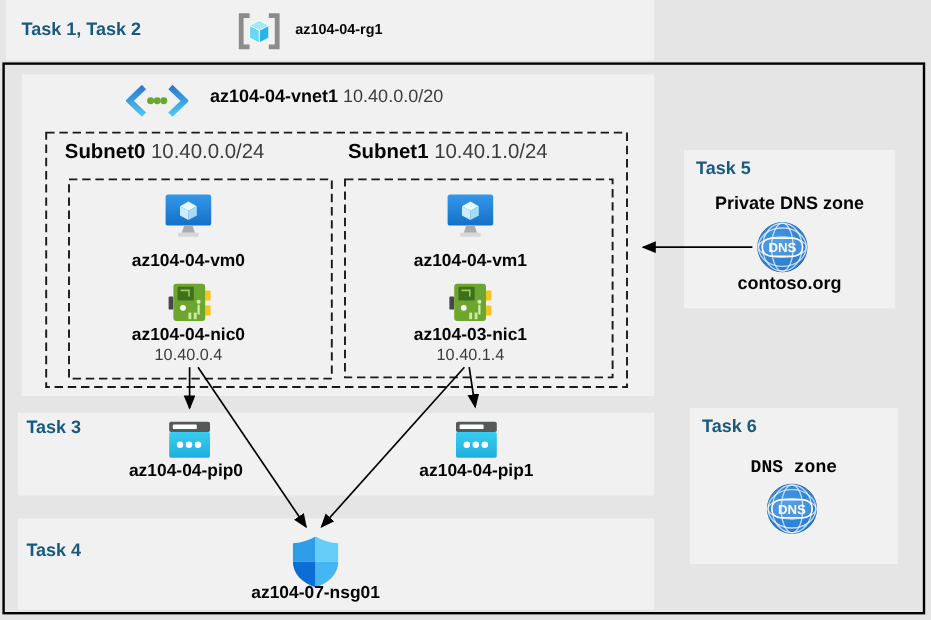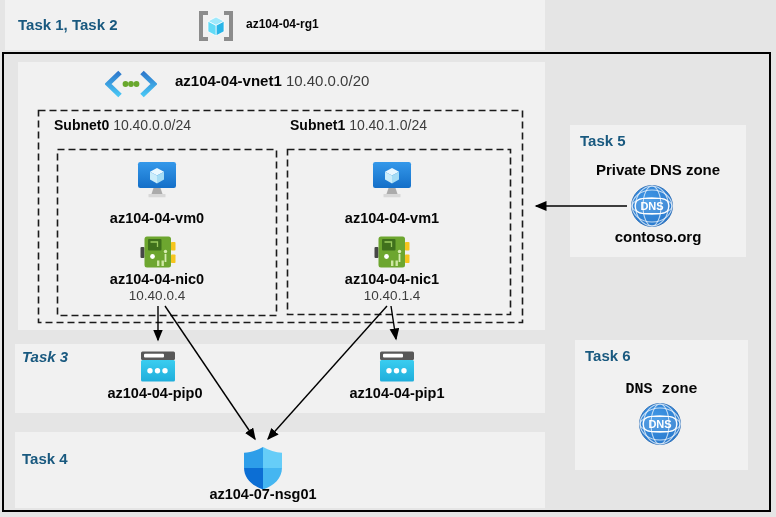--- a/index.html
+++ b/index.html
@@ -1,21 +1,21 @@
 <!DOCTYPE html>
 <html><head>
 <meta charset="utf-8">
 <style>
   html,body{margin:0;padding:0;background:#ffffff;}
   .canvas{position:relative;width:776px;height:517px;background:#e5e5e5;
           font-family:"Liberation Sans",sans-serif;overflow:hidden;}
   .band{position:absolute;background:#F1F1F1;}
   .task-label{position:absolute;font-size:15px;font-weight:700;color:#19597F;white-space:nowrap;}
   .res-name{position:absolute;font-size:14.5px;font-weight:700;color:#050505;white-space:nowrap;}
-  .sub-label{position:absolute;font-size:14px;color:#050505;white-space:nowrap;}
+  .sub-label{position:absolute;font-size:17px;color:#050505;white-space:nowrap;}
   .sub-label b{font-weight:700;text-align:center;}
   .cidr{font-weight:400;color:#3C3C3C;}
   .ip{position:absolute;font-size:13.5px;color:#3C3C3C;white-space:nowrap;}
   .ctr{text-align:center;}
   .outer-rect{position:absolute;left:2px;top:52px;width:769px;height:460px;
               border:2px solid #000;box-sizing:border-box;background:transparent;}
   .vnet-area{position:absolute;left:18px;top:62px;width:527px;height:268px;background:#F1F1F1;}
   .icon{position:absolute;line-height:0;}
   .overlay{position:absolute;left:0;top:0;pointer-events:none;}
 </style>
@@ -137,21 +137,21 @@
       <rect x="4.5" y="2.5" width="26.5" height="31" rx="2.5" fill="#6DA62F"></rect>
       <rect x="8" y="5" width="13.5" height="11.5" rx="1" fill="#3F701C"></rect>
       <path d="M10.5,8 h7 v5" stroke="#9CCB5F" stroke-width="1.3" fill="none"></path>
       <circle cx="12.5" cy="22.5" r="2.4" fill="#ffffff"></circle>
       <rect x="17" y="26.5" width="2.4" height="5.5" fill="#CFE8A4"></rect>
       <rect x="21.5" y="26.5" width="2.4" height="5.5" fill="#CFE8A4"></rect>
       <path d="M25.5,20 v8" stroke="#D6ECB0" stroke-width="1.8" fill="none"></path>
       <circle cx="25.5" cy="17.5" r="1.7" fill="#D6ECB0"></circle>
     </svg>
   </span>
-  <div class="res-name ctr" style="left:312px;top:271px;width:160px;">az104-04-nic1</div>
+  <div class="res-name ctr" style="left:312px;top:271px;width:160px;">az104-03-nic1</div>
   <div class="ip ctr" style="left:312px;top:288px;width:160px;">10.40.1.4</div>
 
   <div class="band" style="left:570px;top:125px;width:176px;height:132px;">
     <span class="task-label" style="left:10px;top:7px;">Task 5</span>
     <div class="res-name ctr" style="left:0;top:103px;width:176px;font-size:15px;">contoso.org</div>
     <div class="res-name ctr" style="left:0;top:36px;width:176px;font-size:15px;">Private DNS zone</div>
   </div>
   <span class="icon" style="left:630px;top:184px;">
     <svg width="44" height="44" viewBox="0 0 44 44">
       <circle cx="22" cy="22" r="20.5" fill="url(#gDns)" stroke="#1E63B0" stroke-width="0.8"></circle>
@@ -159,21 +159,21 @@
         <ellipse cx="22" cy="22" rx="9" ry="20"></ellipse>
         <ellipse cx="22" cy="22" rx="16.5" ry="20"></ellipse>
         <ellipse cx="22" cy="22" rx="20" ry="8.5"></ellipse>
         <ellipse cx="22" cy="22" rx="20" ry="16"></ellipse>
       </g>
       <rect x="5" y="14.5" width="34" height="15" rx="7.5" fill="rgba(255,255,255,0.10)" stroke="#fff" stroke-width="1.2"></rect>
       <text x="22" y="26" text-anchor="middle" font-family="Liberation Sans, sans-serif" font-size="11" font-weight="bold" fill="#ffffff">DNS</text>
     </svg>
   </span>
 
-  <div class="band" style="left:15px;top:344px;width:530px;height:69px;font-style:italic;">
+  <div class="band" style="left:15px;top:344px;width:530px;height:69px;">
     <span class="task-label" style="left:7px;top:4px;">Task 3</span>
   </div>
   <span class="icon" style="left:139px;top:347px;">
     <svg width="38" height="40" viewBox="0 0 38 40">
       <rect x="2" y="13" width="34" height="21.5" rx="1.5" fill="url(#gPip)"></rect>
       <rect x="2" y="4.5" width="34" height="8.5" rx="1.5" fill="#585858"></rect>
       <rect x="5" y="6.8" width="20" height="3.8" rx="1" fill="#ffffff"></rect>
       <circle cx="11" cy="23.7" r="2.7" fill="#fff"></circle>
       <circle cx="18.5" cy="23.7" r="2.7" fill="#fff"></circle>
       <circle cx="26" cy="23.7" r="2.7" fill="#fff"></circle>

